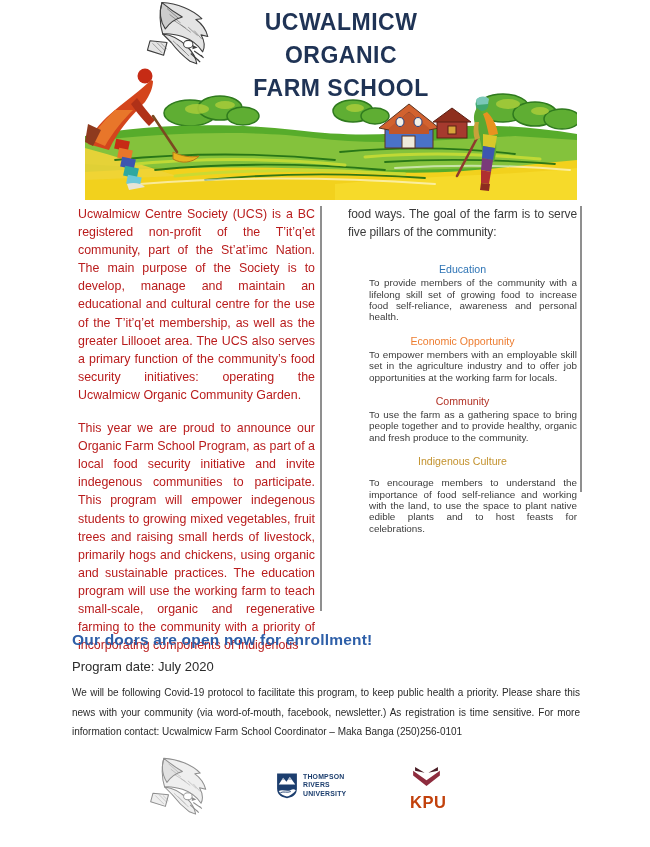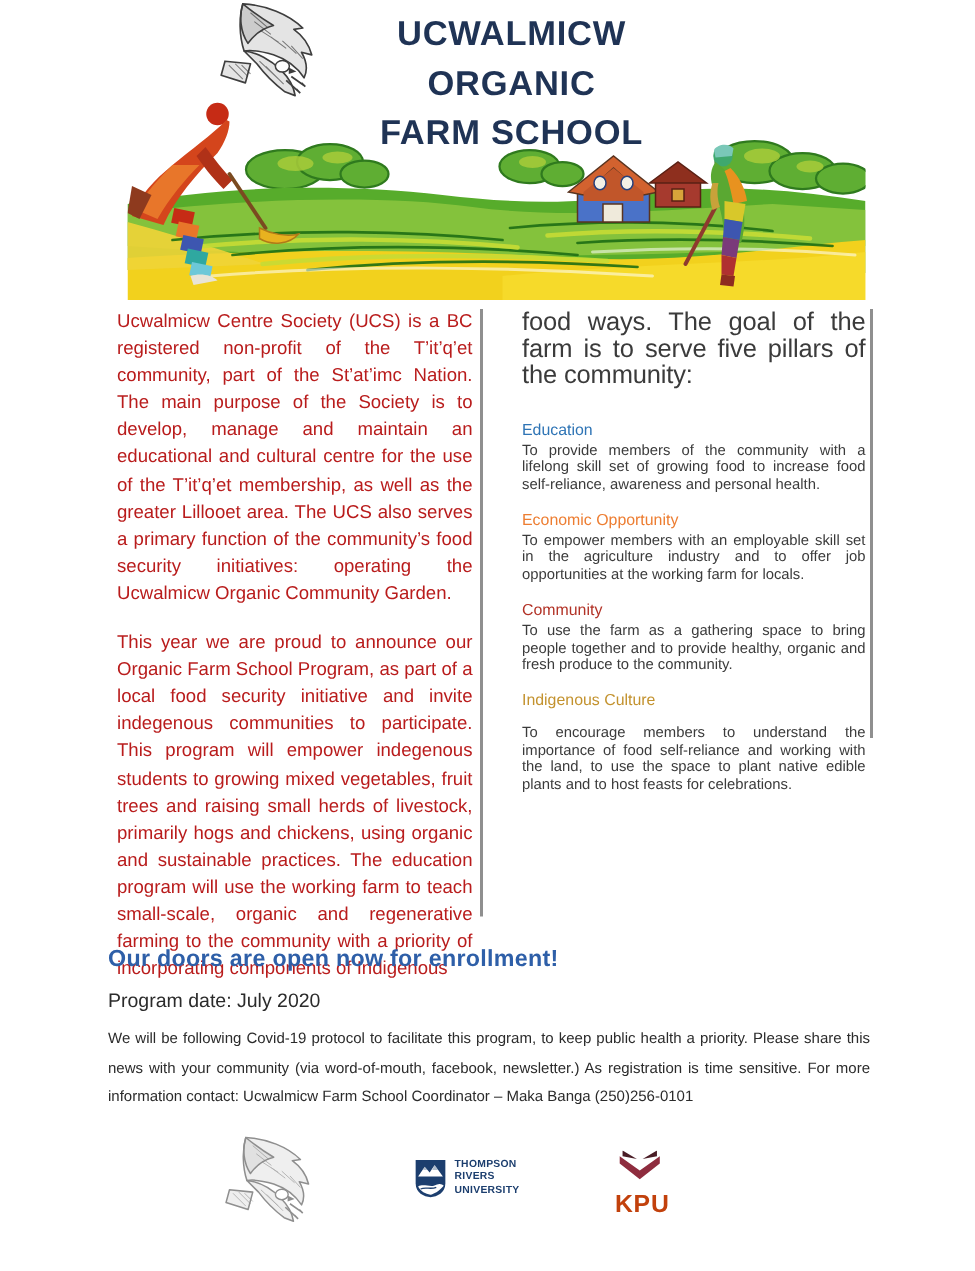--- a/index.html
+++ b/index.html
@@ -21,25 +21,25 @@
   .left-col {
     left:78px; top:205px; width:237px;
     font-size:12.4px; line-height:18.1px; text-align:justify; color:#b91c1c;
   }
   .left-col .para2 { margin-top:15px; }
 
   .col-divider { left:320px; top:206px; width:1.5px; height:405px; background:#8f8f8f; }
   .right-rule  { left:580px; top:206px; width:1.5px; height:286px; background:#8f8f8f; }
 
   .right-col { left:348px; top:206px; width:229px; color:#3b3b3b; }
-  .right-col .intro { font-size:17px; line-height:17.6px; text-align:justify; letter-spacing:-.1px; }
+  .right-col .intro { font-size:12px; line-height:17.6px; text-align:justify; letter-spacing:-.1px; }
   .pillars { margin-top:22px; }
   .pillar { margin-bottom:12px; }
-  .pillar .pillar-heading { font-size:10.6px; font-weight:400; line-height:13px; margin-bottom:1px; }
-  .pillar .pillar-body { font-size:9.9px; line-height:11.4px; text-align:justify; }
+  .pillar .pillar-heading { font-size:10.6px; font-weight:400; line-height:13px; margin-bottom:1px;text-align:center; }
+  .pillar .pillar-body { font-size:9.9px; line-height:11.4px; text-align:justify;margin-left:21px; }
   .pillar.extra-gap .pillar-body { margin-top:9px; }
 
   
   .enrollment { left:72px; top:631px; font-size:15.5px; font-weight:700; color:#2E5FA8; letter-spacing:.2px; }
   .program-date { left:72px; top:659px; font-size:13px; color:#2b2b2b; }
   .covid { left:72px; top:683px; width:508px; font-size:10px; line-height:19.6px; text-align:justify; color:#2b2b2b; }
 
   
   .eagle-top { left:140px; top:0; color:#3e3e3e; }
   .eagle-bottom { left:142px; top:756px; color:#8f8f8f; }

